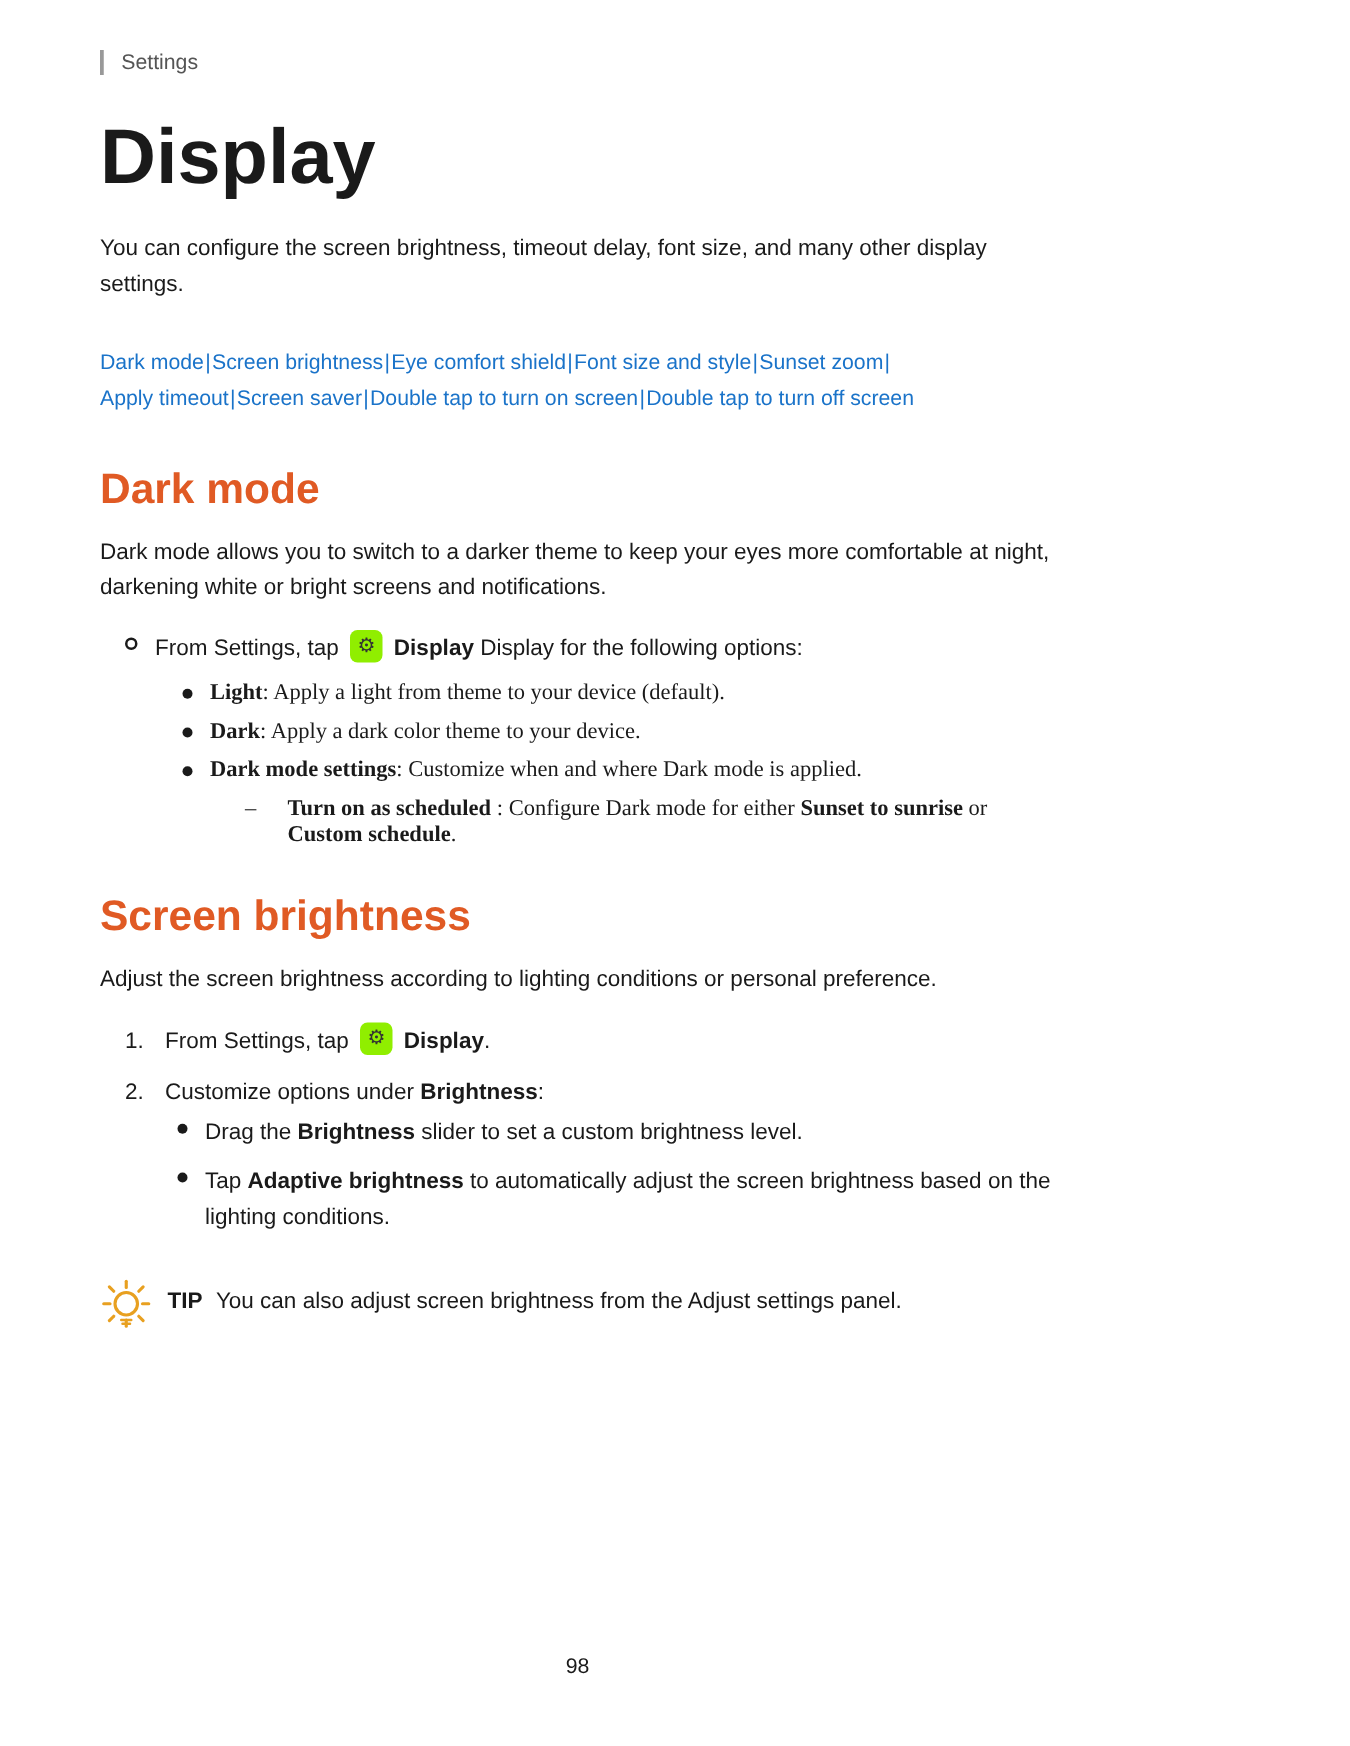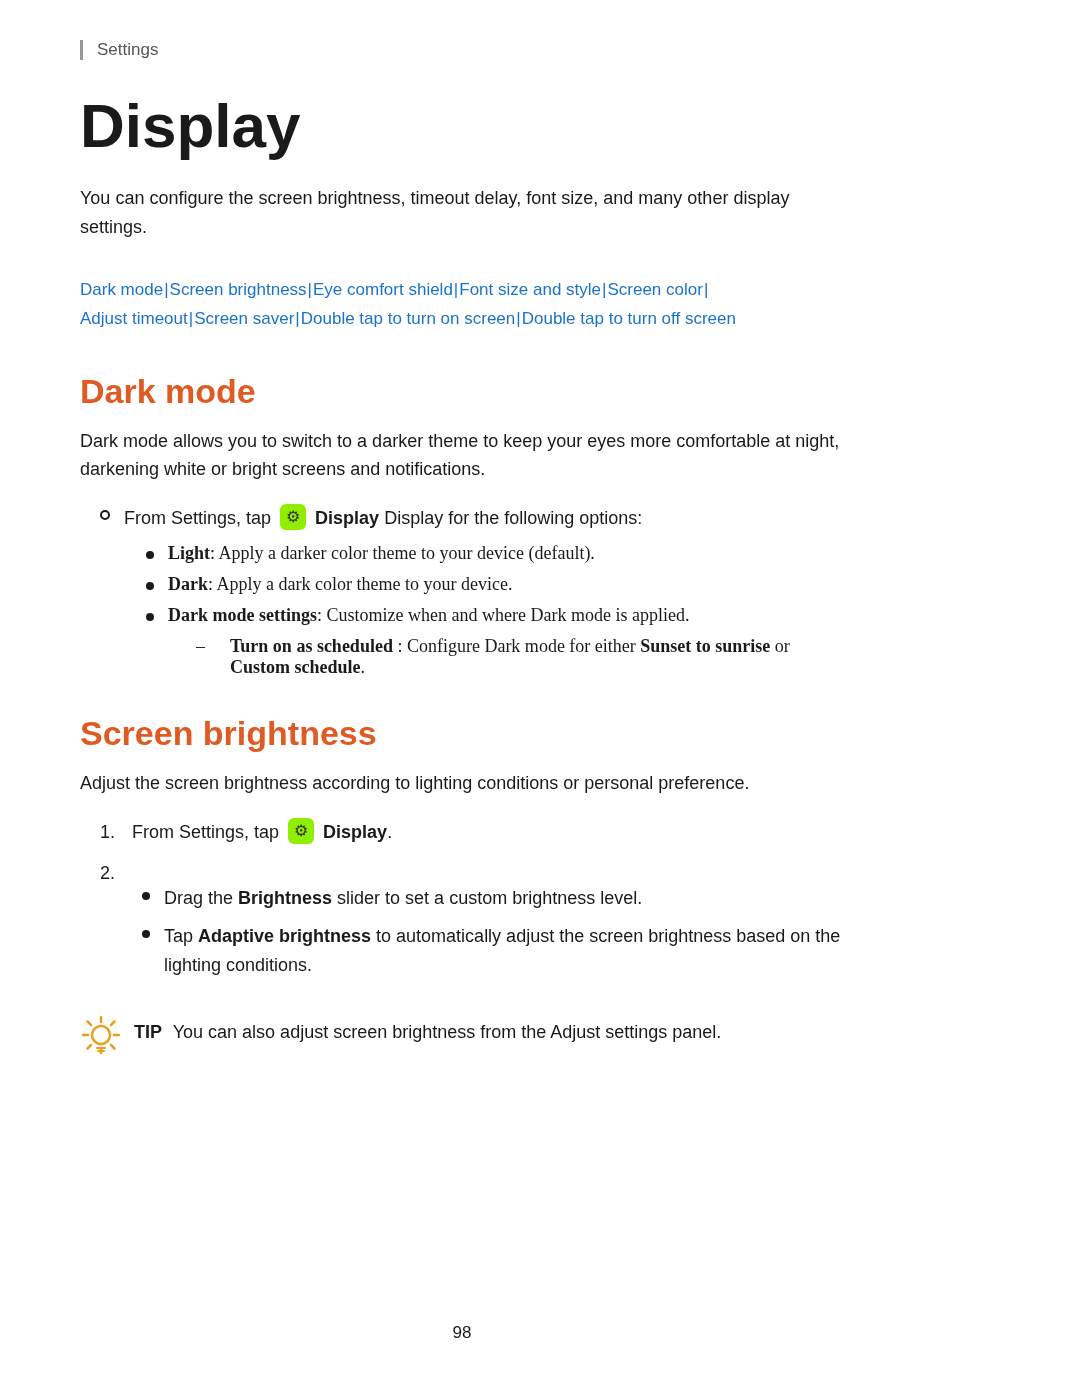--- a/index.html
+++ b/index.html
@@ -241,42 +241,42 @@
 
 <div class="page-container">
 
   <div class="settings-label">Settings</div>
 
   <h1 class="page-title">Display</h1>
 
   <p class="intro-text">You can configure the screen brightness, timeout delay, font size, and many other display settings.</p>
 
   <div class="nav-links">
-    <a href="#">Dark mode</a><span class="separator">|</span><a href="#">Screen brightness</a><span class="separator">|</span><a href="#">Eye comfort shield</a><span class="separator">|</span><a href="#">Font size and style</a><span class="separator">|</span><a href="#">Screen color</a><span class="separator">|</span><br>
-    <a href="#">Adjust timeout</a><span class="separator">|</span><a href="#">Screen saver</a><span class="separator">|</span><a href="#">Double tap to turn on screen</a><span class="separator">|</span><a href="#">Double tap to turn off screen</a>
+    <a href="#">Dark mode</a><span class="separator">|</span><a href="#">Screen brightness</a><span class="separator">|</span><a href="#">Eye comfort shield</a><span class="separator">|</span><a href="#">Font size and style</a><span class="separator">|</span><a href="#">Sunset zoom</a><span class="separator">|</span><br>
+    <a href="#">Apply timeout</a><span class="separator">|</span><a href="#">Screen saver</a><span class="separator">|</span><a href="#">Double tap to turn on screen</a><span class="separator">|</span><a href="#">Double tap to turn off screen</a>
   </div>
 
   <h2 class="section-title">Dark mode</h2>
   <p class="section-desc">Dark mode allows you to switch to a darker theme to keep your eyes more comfortable at night, darkening white or bright screens and notifications.</p>
 
   <div class="list-container">
     <div class="bullet-item">
       <span class="circle-bullet"></span>
       <span>
         <span>From Settings, tap</span>
         <span class="settings-icon"></span>
         <span class="bold"> Display</span>
         <span>Display for the following options:</span>
       </span>
     </div>
 
     <div class="sub-list">
       <div class="inner-bullet">
         <span class="dot-bullet"></span>
-        <span><span class="bold">Light</span><span>: Apply a darker color theme to your device (default).</span></span>
+        <span><span class="bold">Light</span><span>: Apply a light from theme to your device (default).</span></span>
       </div>
       <div class="inner-bullet">
         <span class="dot-bullet"></span>
         <span><span class="bold">Dark</span><span>: Apply a dark color theme to your device.</span></span>
       </div>
       <div class="inner-bullet">
         <span class="dot-bullet"></span>
         <span><span class="bold">Dark mode settings</span><span>: Customize when and where Dark mode is applied.</span></span>
       </div>
 
@@ -305,23 +305,27 @@
       <span>
         <span>From Settings, tap</span>
         <span class="settings-icon"></span>
         <span class="bold"> Display</span>.
       </span>
     </div>
 
     <div class="numbered-item">
       <span class="num">2.</span>
       <div>
+        <span>
+          <span>Customize options under</span>
+          <span class="bold"> Brightness</span>:
+        </span>
 
         
-        <div style="margin-top: 25px; margin-left: 10px;">
+        <div style="margin-top: 4px; margin-left: 10px;">
           <div class="inner-bullet">
             <span style="display:inline-block;width:8px;height:8px;border-radius:50%;background:#1a1a1a;margin-right:14px;margin-top:8px;min-width:8px;"></span>
             <span>Drag the <span class="bold">Brightness</span> slider to set a custom brightness level.</span>
           </div>
           <div class="inner-bullet">
             <span style="display:inline-block;width:8px;height:8px;border-radius:50%;background:#1a1a1a;margin-right:14px;margin-top:8px;min-width:8px;"></span>
             <span>Tap <span class="bold">Adaptive brightness</span> to automatically adjust the screen brightness based on the lighting conditions.</span>
           </div>
         </div>
       </div>

